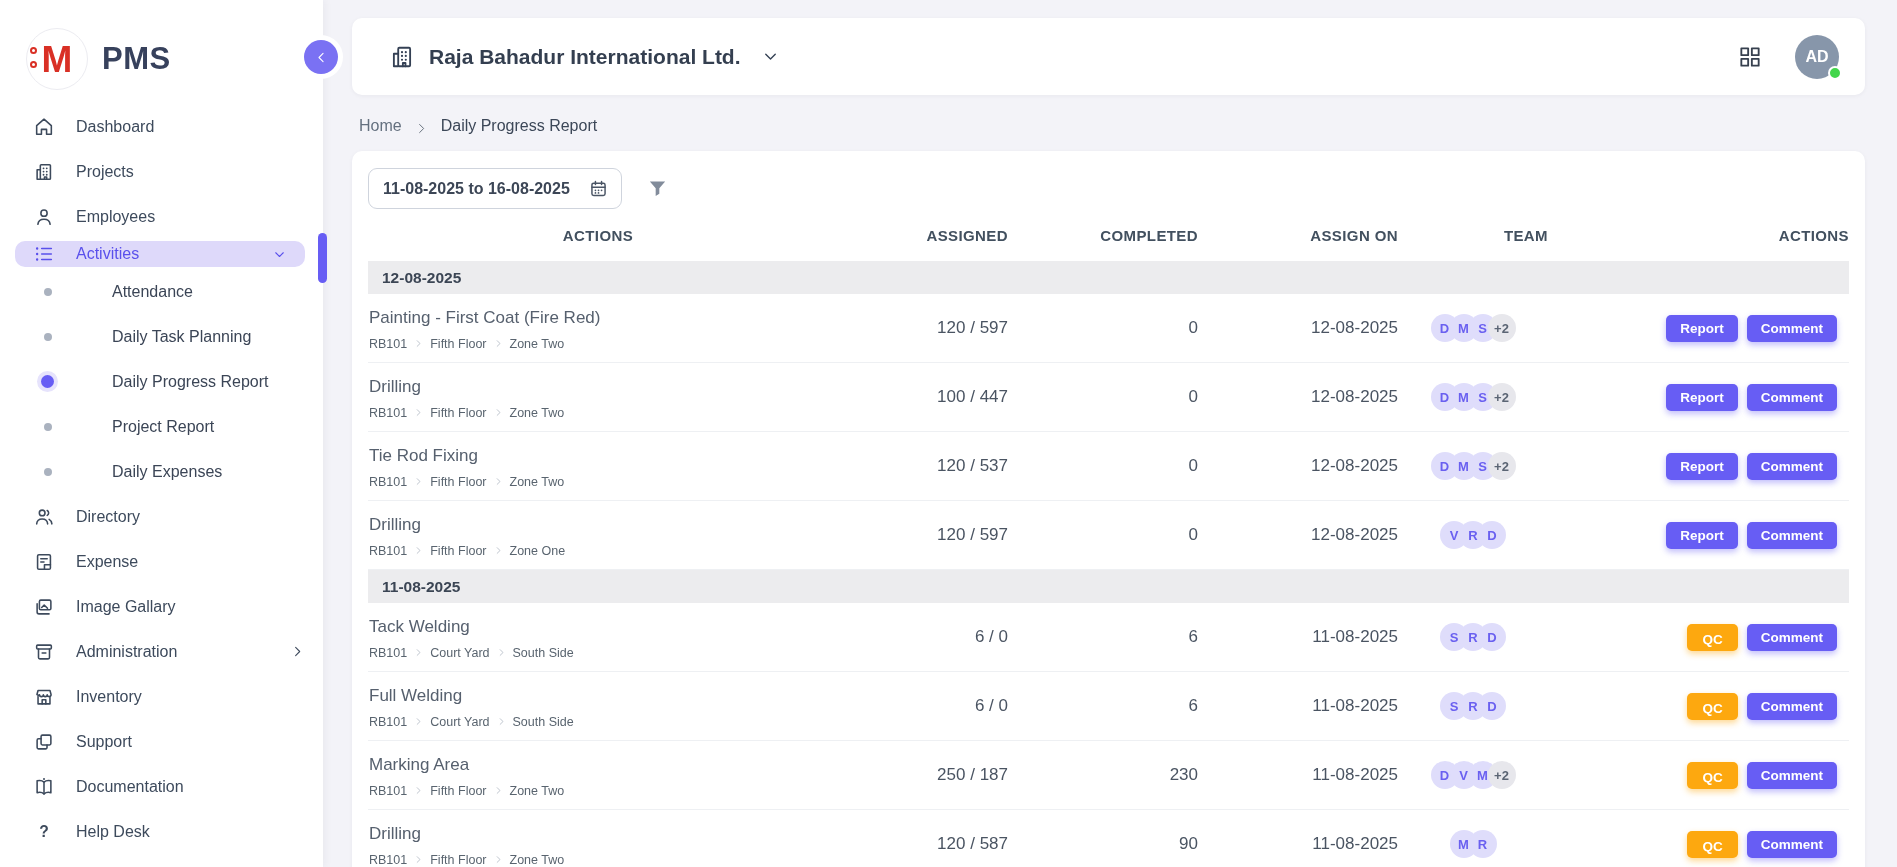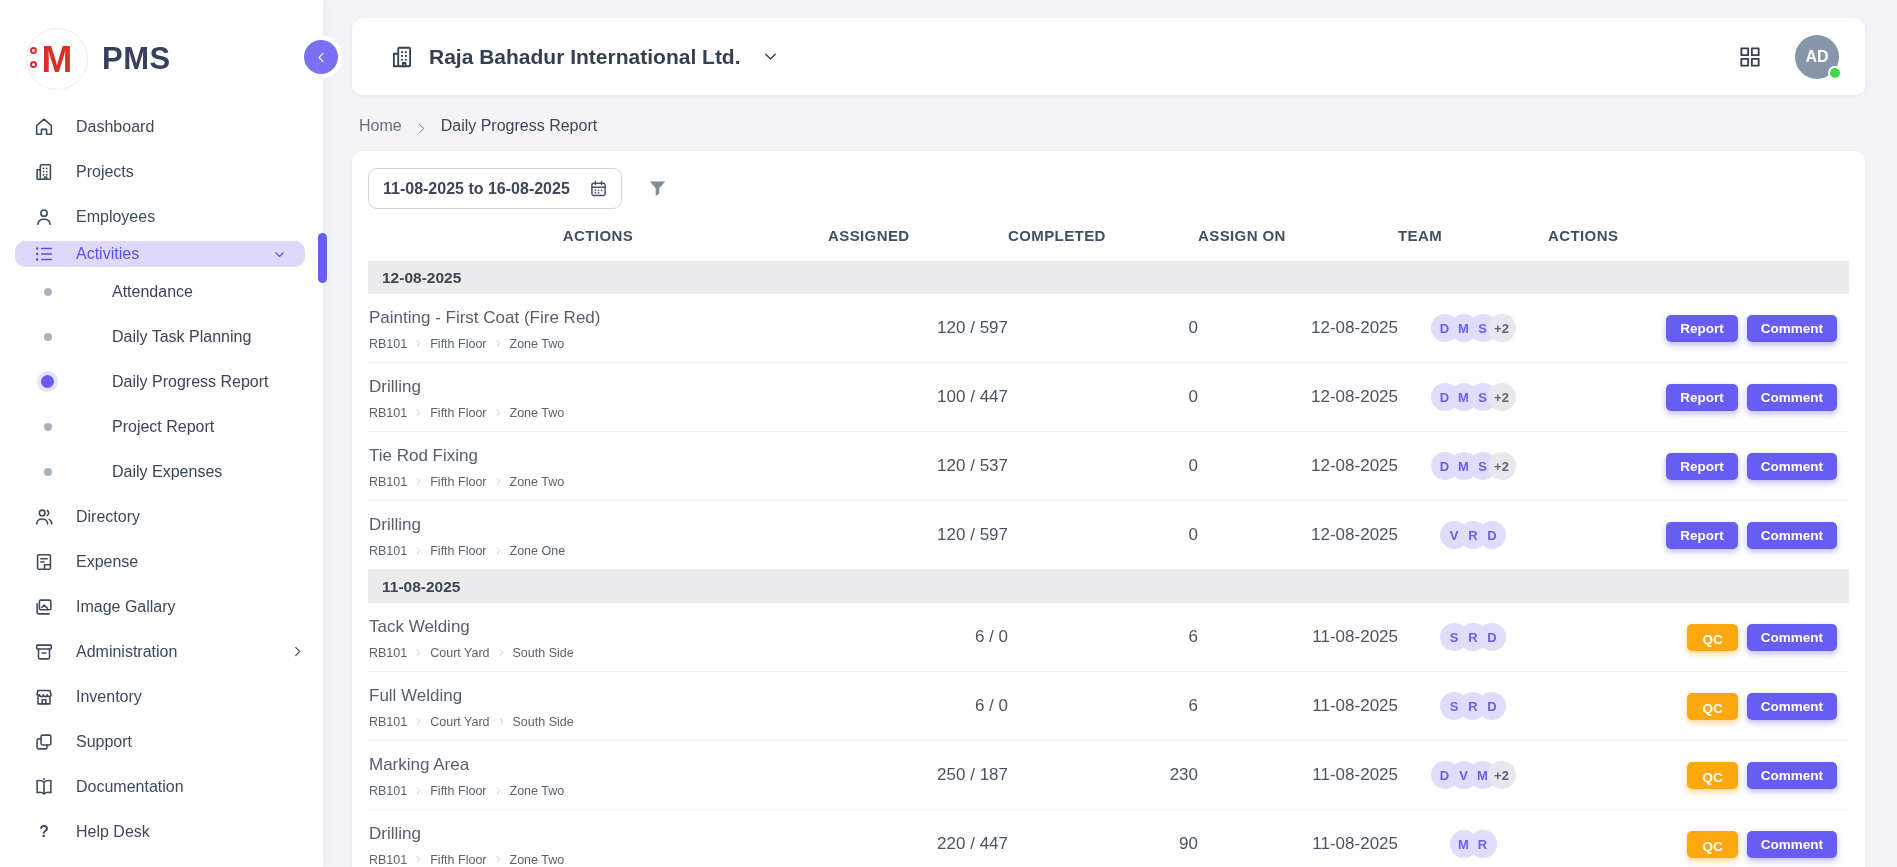--- a/index.html
+++ b/index.html
@@ -58,21 +58,21 @@
                   box-shadow:0 1px 4px rgba(30,30,60,.05); padding:17px 16px 0 16px; overflow:hidden; }
   .filter-row { display:flex; align-items:center; gap:24px;font-weight:bold; }
   .date-input { width:254px; height:41px; border:1px solid #cfd4dd; border-radius:9px; display:flex; align-items:center;
                 padding:0 12px 0 14px; gap:10px; cursor:pointer; background:#fff; }
   .date-input .val { font-size:16px; color:#3c4656; flex:1; white-space:nowrap; }
   .date-input .cal { color:#4a5565; display:flex; } .date-input .cal svg { width:21px; height:21px; }
   .funnel { color:#828c9b; display:flex; cursor:pointer; } .funnel svg { width:23px; height:23px; }
 
   .grid { display:grid; grid-template-columns:460px 180px 190px 200px 150px 1fr; align-items:center; }
   .thead { height:52px; }
-  .th { font-size:15px; font-weight:700; color:#42505f; letter-spacing:.4px; text-align:left; }
+  .th { font-size:15px; font-weight:700; color:#42505f; letter-spacing:.4px; text-align:right; }
   .th.left-col { text-align:center; }
   .group-row { background:#ececee; height:33px; display:flex; align-items:center; padding-left:14px;
                font-size:15.5px; font-weight:700; color:#3b4554; }
   .data-row { height:69px; border-bottom:1px solid #eef0f3; }
   .cell { text-align:right; font-size:17px; color:#4a5462; }
   .activity-cell { text-align:left; padding:2px 10px 0 1px; }
   .activity-title { font-size:17px; color:#56606e; }
   .activity-path { margin-top:9px; font-size:12.5px; color:#59646f; display:flex; align-items:center; }
   .activity-path .psep { color:#9aa3b2; margin:0 7px; display:flex; } .activity-path .psep svg { width:9px; height:9px; }
   .team-cell { display:flex; justify-content:center; align-items:center; }
@@ -575,21 +575,21 @@
               </span>
               <span>Fifth Floor</span>
               <span class="psep">
                 <svg viewBox="0 0 24 24" fill="none" stroke="currentColor" stroke-width="1.7" stroke-linecap="round" stroke-linejoin="round">
                   <path d="M8.5 4.5 16 12l-7.5 7.5"></path>
                 </svg>
               </span>
               <span>Zone Two</span>
             </div>
           </div>
-          <div class="cell">220 / 447</div>
+          <div class="cell">120 / 587</div>
           <div class="cell">90</div>
           <div class="cell">11-08-2025</div>
           <div class="team-cell">
             <span class="t-av">M</span>
             <span class="t-av">R</span>
           </div>
           <div class="actions-cell">
             <button class="btn orange">QC</button>
             <button class="btn primary">Comment</button>
           </div>

